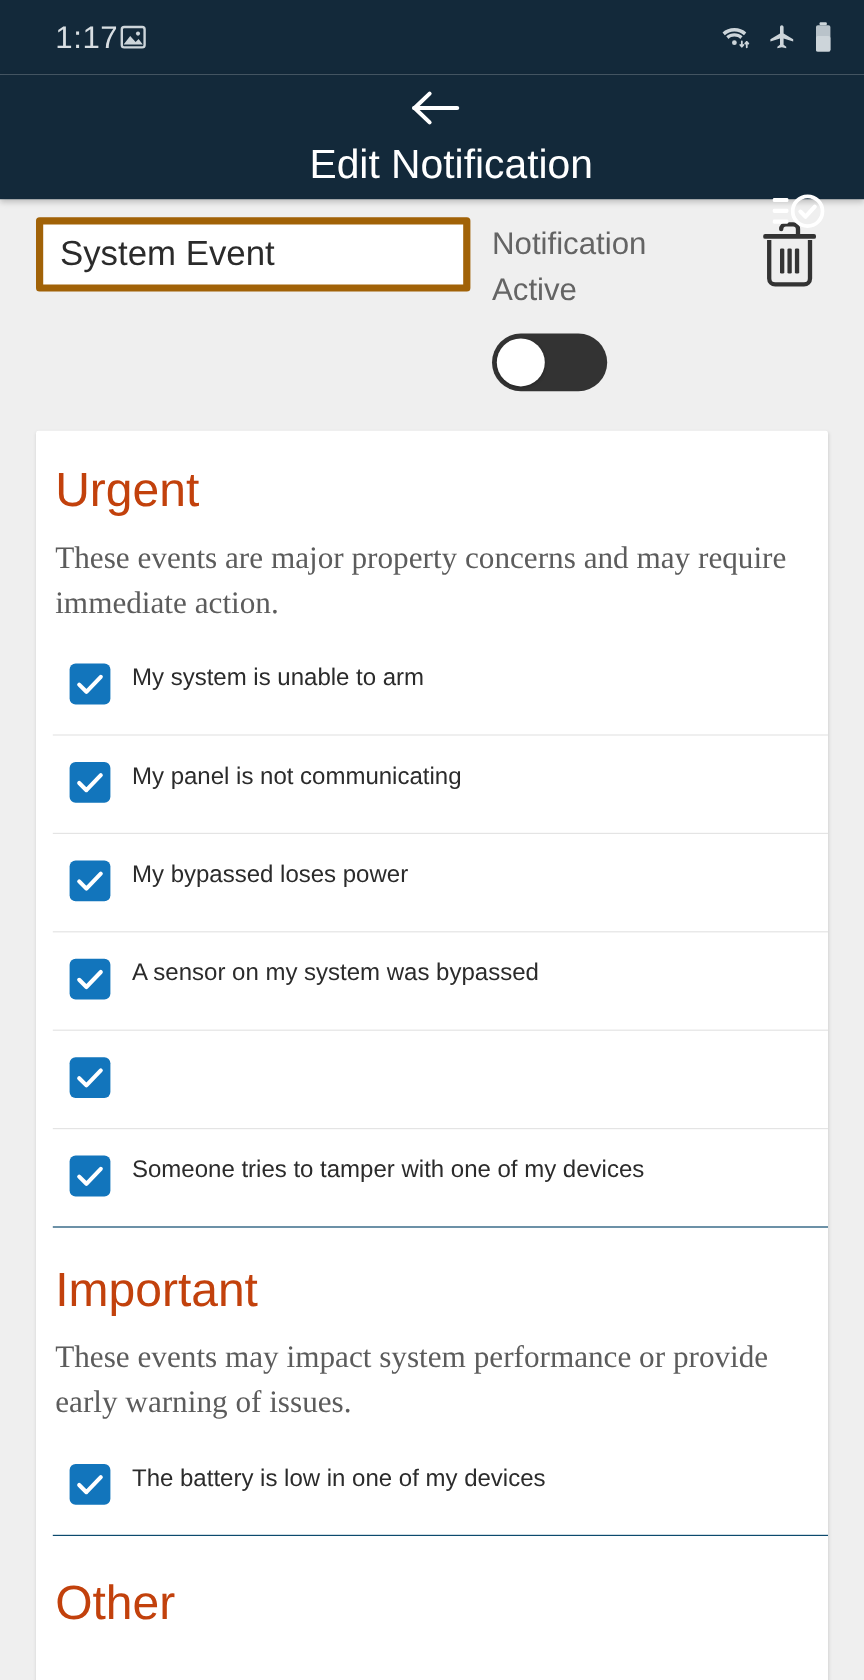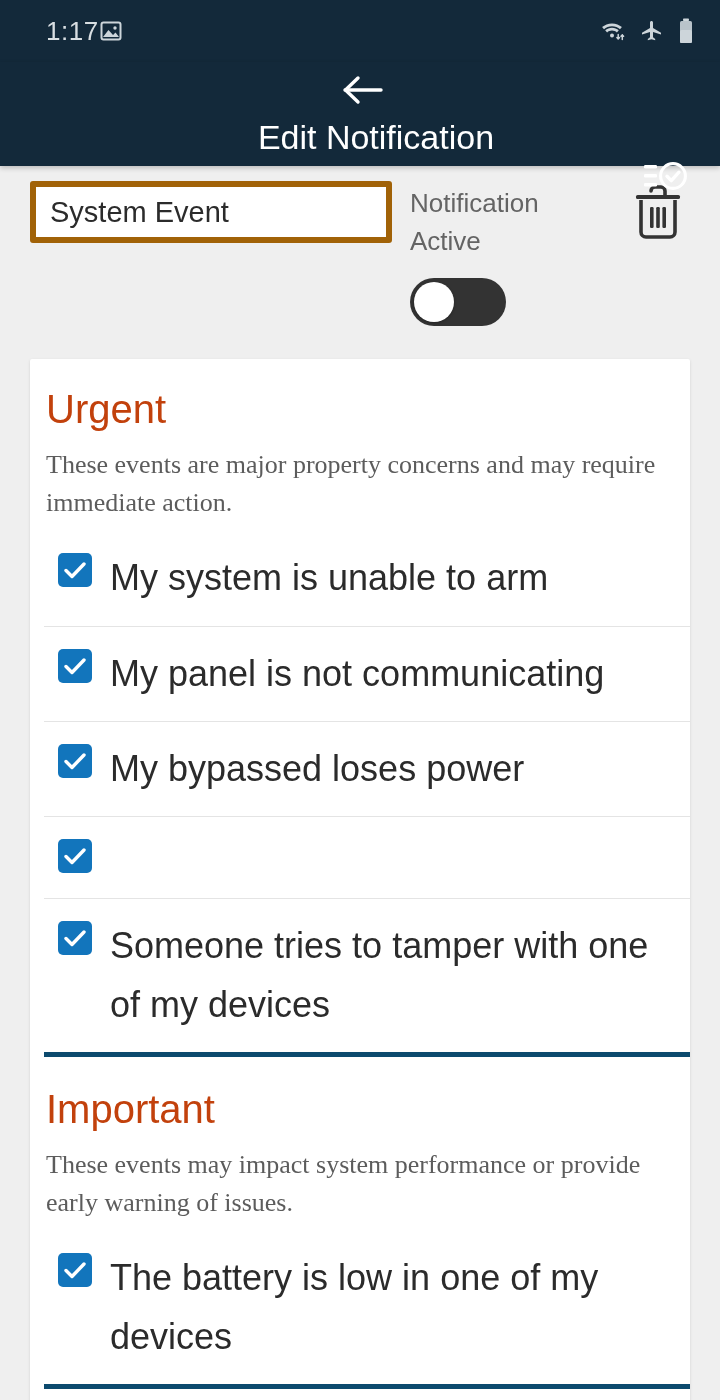--- a/index.html
+++ b/index.html
@@ -179,35 +179,35 @@
   }
   .option-row {
     display: flex;
     align-items: flex-start;
     padding: 18px 16px 18px 14px;
     margin-left: 14px;
     border-bottom: 1px solid #e4e4e4;
     min-height: 82px;
     cursor: pointer;
   }
-  .option-row.last-row { border-bottom: 5px solid #0c4a6e; }
+  .option-row.last-row { border-bottom: 1px solid #0c4a6e; }
   .checkbox {
     width: 34px;
     height: 34px;
     background: #1275bc;
     border-radius: 5px;
     flex: 0 0 auto;
     display: flex;
     align-items: center;
     justify-content: center;
     margin-top: 4px;
     cursor: pointer;
   }
   .option-label {
-    font-size: 36px;
+    font-size: 20px;
     color: #2b2b2b;
     margin-left: 18px;
     line-height: 1.62;
     font-family: "Liberation Sans", sans-serif;
     padding-right: 10px;
   }
 
   .section-block + .section-block .section-header { padding-top: 30px; }
   .section-block.other .section-header { padding-top: 34px; }
 </style>
@@ -322,20 +322,28 @@
             </svg>
         </span>
         <span class="option-label">My bypassed loses power</span>
       </div>
       <div class="option-row">
         <span class="checkbox">
           <svg width="22" height="18" viewBox="0 0 22 18">
               <path d="M2 9.5 L8 15.5 L20 3" fill="none" stroke="#ffffff" stroke-width="3.4" stroke-linecap="round" stroke-linejoin="round"></path>
             </svg>
         </span>
+        <span class="option-label">A sensor on my system was bypassed</span>
+      </div>
+      <div class="option-row">
+        <span class="checkbox">
+          <svg width="22" height="18" viewBox="0 0 22 18">
+              <path d="M2 9.5 L8 15.5 L20 3" fill="none" stroke="#ffffff" stroke-width="3.4" stroke-linecap="round" stroke-linejoin="round"></path>
+            </svg>
+        </span>
       </div>
       <div class="option-row last-row">
         <span class="checkbox">
           <svg width="22" height="18" viewBox="0 0 22 18">
               <path d="M2 9.5 L8 15.5 L20 3" fill="none" stroke="#ffffff" stroke-width="3.4" stroke-linecap="round" stroke-linejoin="round"></path>
             </svg>
         </span>
         <span class="option-label">Someone tries to tamper with one of my devices</span>
       </div>
     </div>

